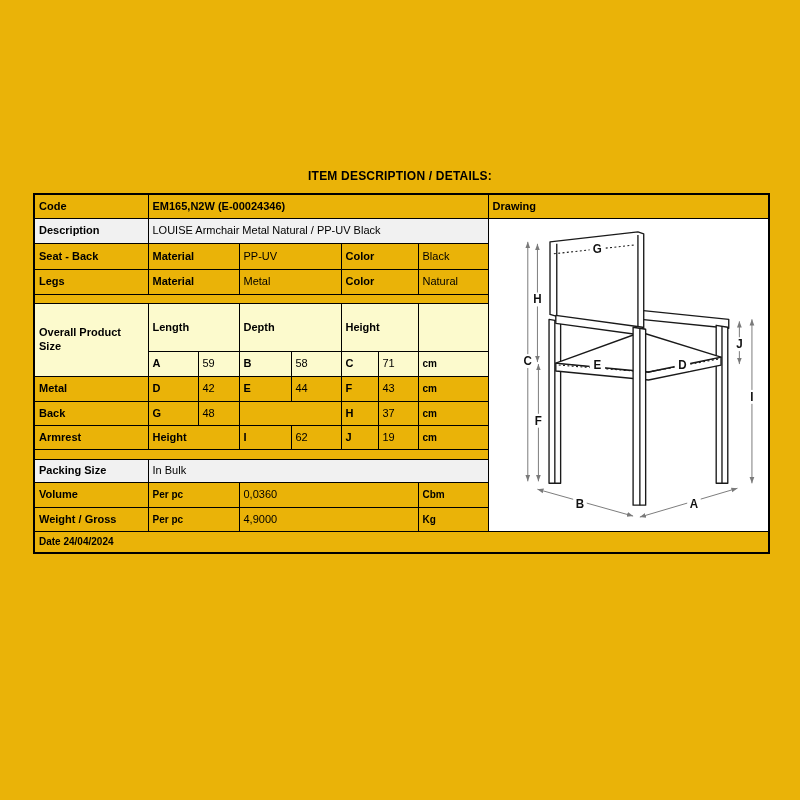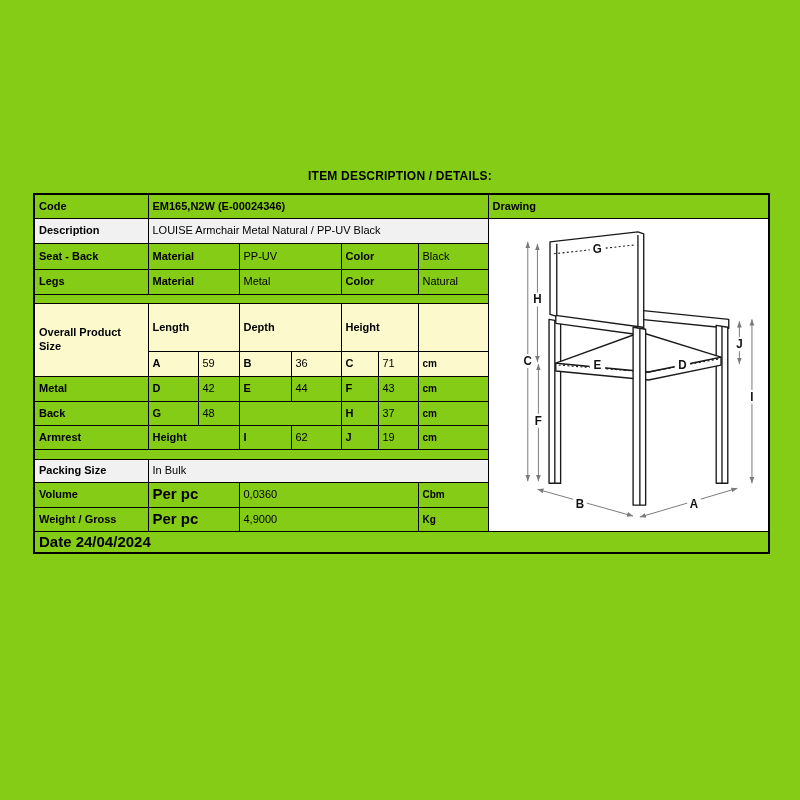--- a/index.html
+++ b/index.html
@@ -1,35 +1,35 @@
 <!DOCTYPE html>
 <html><head>
 <meta charset="utf-8">
 <style>
   html,body{margin:0;padding:0;background:#ffffff;}
   .page{
-    position:relative;width:800px;height:800px;background:#84cc16;
+    position:relative;width:800px;height:800px;background:#eab308;
     font-family:"Liberation Sans",sans-serif;color:#000;overflow:hidden;
   }
   .title{
     position:absolute;top:169px;left:0;width:800px;text-align:center;
     font-size:12px;font-weight:bold;letter-spacing:.2px;
   }
   table.spec{
     position:absolute;left:33px;top:193px;width:735px;
     border-collapse:collapse;table-layout:fixed;
     border:2px solid #000;font-size:11px;
   }
   table.spec td{
     border:1px solid #000;padding:0 4px;vertical-align:middle;
     overflow:hidden;white-space:nowrap;line-height:1.1;
   }
   td.b{font-weight:bold;margin-left:6px;}
   td.c{text-align:left;}
-  td.sm{font-size:15px;}
+  td.sm{font-size:10px;}
   td.unit{font-size:10px;font-weight:bold;padding-left:3px;}
   td.gray{background:#f1f1f1;}
   td.yel{background:#fcfacd;}
   td.drawcell{padding:0;vertical-align:top;background:#fff;}
   td.spacer{padding:0;}
   .drawwrap{position:relative;width:100%;height:312px;}
   .drawwrap svg{position:absolute;inset:0;width:100%;height:100%;display:block;}
 </style>
 </head>
 <body>
@@ -151,21 +151,21 @@
         <td colspan="2" class="b c yel">Length</td>
         <td colspan="2" class="b c yel">Depth</td>
         <td colspan="2" class="b c yel">Height</td>
         <td class="yel"></td>
       </tr>
 
       <tr style="height:25px">
         <td class="b c yel">A</td>
         <td class="c yel">59</td>
         <td class="b c yel">B</td>
-        <td class="c yel">36</td>
+        <td class="c yel">58</td>
         <td class="b c yel">C</td>
         <td class="c yel">71</td>
         <td class="unit yel">cm</td>
       </tr>
 
       <tr style="height:25px">
         <td class="b">Metal</td>
         <td class="b c">D</td>
         <td class="c">42</td>
         <td class="b c">E</td>

